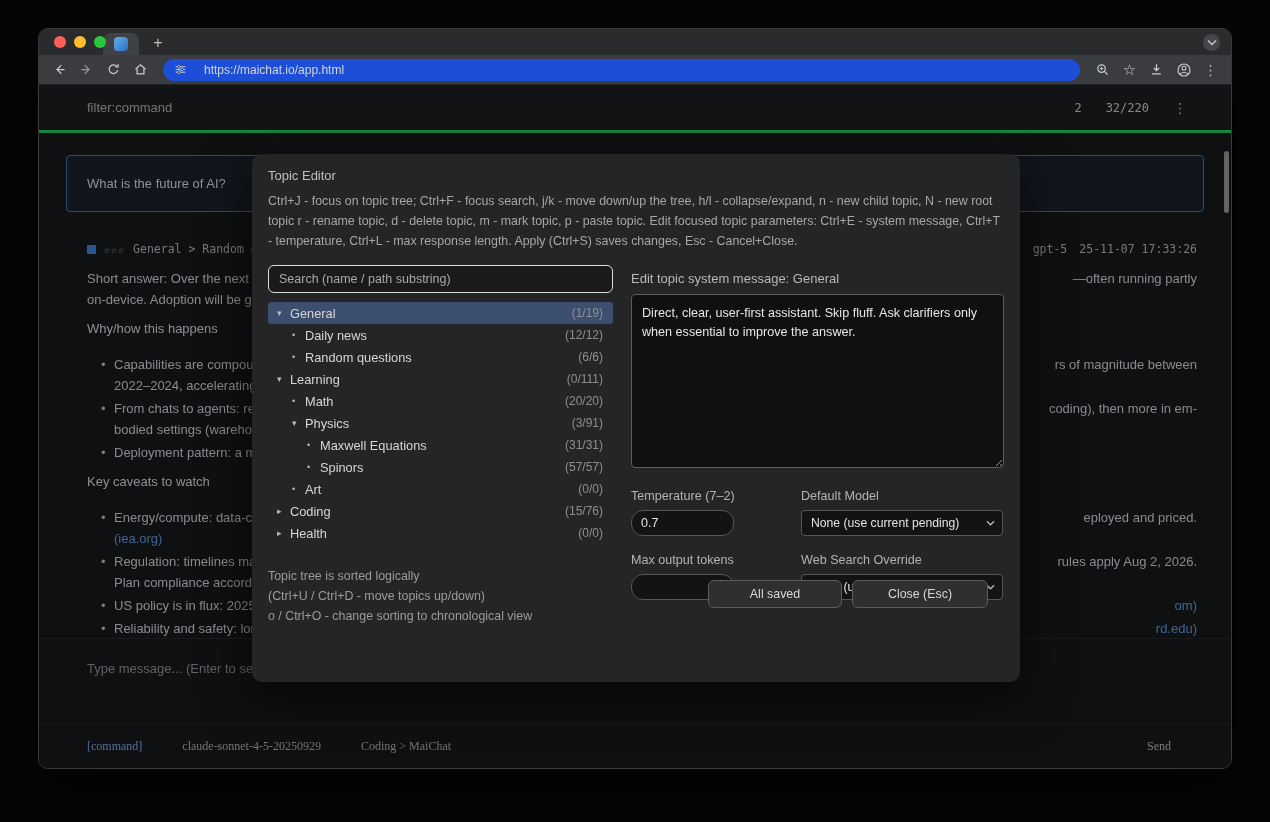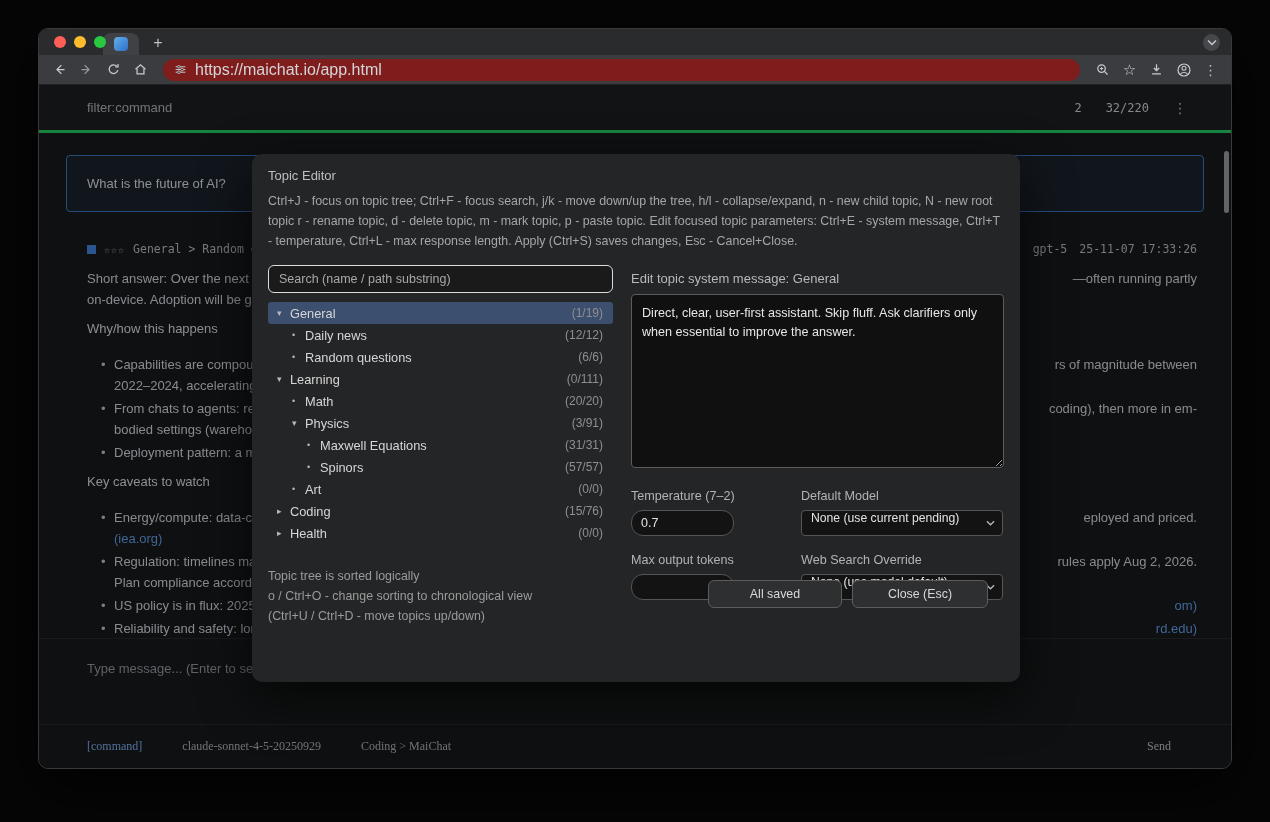--- a/index.html
+++ b/index.html
@@ -17,22 +17,22 @@
     display:flex;align-items:center;justify-content:center}
   .favicon{width:14px;height:14px;border-radius:4px;background:linear-gradient(135deg,#62b0e8,#2f6ec9)}
   .newtab{width:22px;height:22px;margin:0 0 1px 8px;color:#bdbfc2;font-size:16px;line-height:20px;
     display:flex;align-items:center;justify-content:center;border-radius:50%}
   .tabsearch{position:absolute;right:11px;top:5px;width:17px;height:17px;border-radius:50%;
     background:#45474a;display:flex;align-items:center;justify-content:center}
   .toolbar{height:30px;background:#3b3c3f;display:flex;align-items:center;padding:0 8px;gap:2px;
     border-bottom:1px solid #202124}
   .tbtn{width:25px;height:24px;border-radius:50%;display:flex;align-items:center;justify-content:center;
     color:#c9cbce;font-size:14px;flex:none}
-  .addr{flex:1;height:22px;margin:0 8px;background:#7f1d1d;border-radius:11px;display:flex;
-    align-items:center;padding:0 11px;gap:8px;color:#d3d5d8;font-size:16px}
+  .addr{flex:1;height:22px;margin:0 8px;background:#1d4ed8;border-radius:11px;display:flex;
+    align-items:center;padding:0 11px;gap:17px;color:#d3d5d8;font-size:12px}
 
   
   .page{position:absolute;left:0;top:56px;right:0;bottom:0;background:#17181a;display:flex;flex-direction:column}
   .app-header{height:48px;flex:none;display:flex;align-items:center;padding:0 44px 0 48px;
     background:#1c1d1f;border-bottom:3px solid #22c55e}
   .filter-input{color:#a9adb3;font-size:13px}
   .header-right{margin-left:auto;display:flex;align-items:center;gap:24px;
     font-family:"DejaVu Sans Mono",monospace;font-size:12px;color:#c7cacd}
   .kebab{font-size:14px;color:#b7babe;font-family:"Liberation Sans",sans-serif}
   .sel-box{flex:none;margin:22px 27px 0;height:57px;border:1px solid #3a72b8;border-radius:4px;
@@ -85,21 +85,21 @@
   .tree-footer{margin-top:23px;font-size:12.4px;color:#9b9b9b;line-height:1.6}
   .editor-label{font-size:13px;color:#b8b8b8;margin:6px 0 8px}
   .sys-textarea{width:100%;height:174px;background:#101011;border:1px solid #5c5c5c;border-radius:4px;
     color:#e6e6e6;font-size:12.6px;line-height:1.5;padding:9px 10px;resize:vertical;outline:none;
     font-family:inherit}
   .fields{display:grid;grid-template-columns:170px auto;row-gap:17px;margin-top:17px;justify-content:start}
   .field-label{font-size:12.6px;color:#b3b3b3;margin-bottom:7px}
   .num-input{width:103px;height:26px;background:#131314;border:1px solid #565656;border-radius:12px;
     color:#e3e3e3;font-size:12.5px;padding:0 9px;outline:none;font-family:inherit}
   .select{width:202px;height:26px;background:#131314;border:1px solid #565656;border-radius:4px;
-    color:#e3e3e3;font-size:12.2px;padding:0 22px 0 9px;display:flex;align-items:flex-start;position:relative}
+    color:#e3e3e3;font-size:12.2px;padding:0 22px 0 9px;display:flex;align-items:center;position:relative}
   .sel-text{overflow:hidden;white-space:nowrap}
   .chev{position:absolute;right:7px;top:9px;line-height:0}
   .modal-btns{position:absolute;right:16px;bottom:19px;display:flex;gap:10px}
   .mbtn{height:28px;background:#2e2f31;border:1px solid #5c5c5c;border-radius:6px;color:#d8d8d8;
     font-size:12.4px;display:flex;align-items:center;justify-content:center}
   .mbtn.save{width:134px}.mbtn.close{width:136px}
   svg{display:block}
 </style>
 </head>
 <body>
@@ -351,22 +351,22 @@
               <span class="tree-count">(15/76)</span>
             </div>
             <div class="tree-row">
               <span class="tree-marker" style="margin-left: 0px;">▸</span>
               <span class="tree-label">Health</span>
               <span class="tree-count">(0/0)</span>
             </div>
           </div>
         <div class="tree-footer">
           <div>Topic tree is sorted logically</div>
+          <div>(Ctrl+U / Ctrl+D - move topics up/down)</div>
           <div>o / Ctrl+O - change sorting to chronological view</div>
-          <div>(Ctrl+U / Ctrl+D - move topics up/down)</div>
         </div>
       </div>
       <div class="col-right">
         <div class="editor-label">Edit topic system message: General</div>
         <textarea class="sys-textarea" style="">Direct, clear, user-first assistant. Skip fluff. Ask clarifiers only when essential to improve the answer.</textarea>
         <div class="fields">
           <div class="field">
             <div class="field-label">Temperature (7–2)</div>
             <input class="num-input" value="0.7" style="">
           </div>

